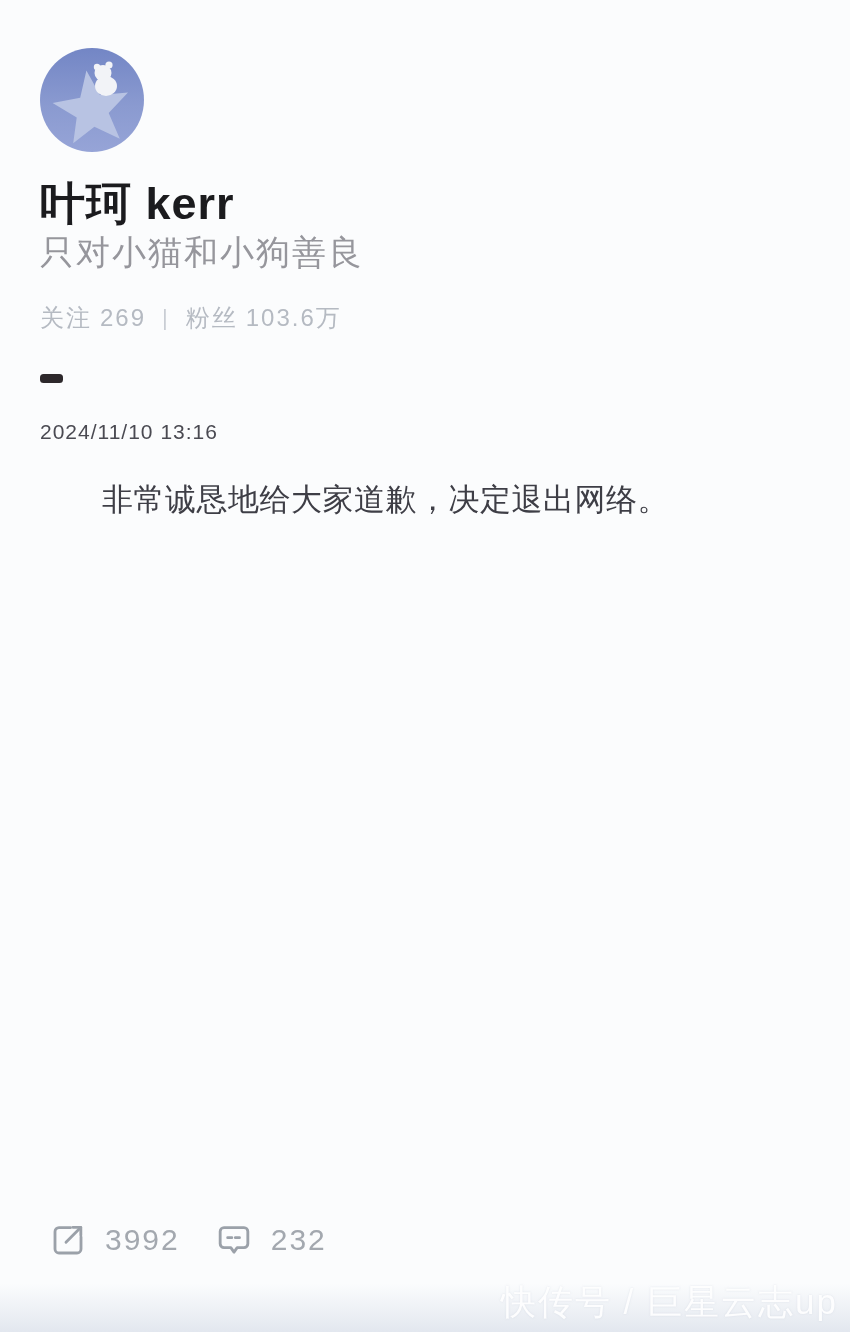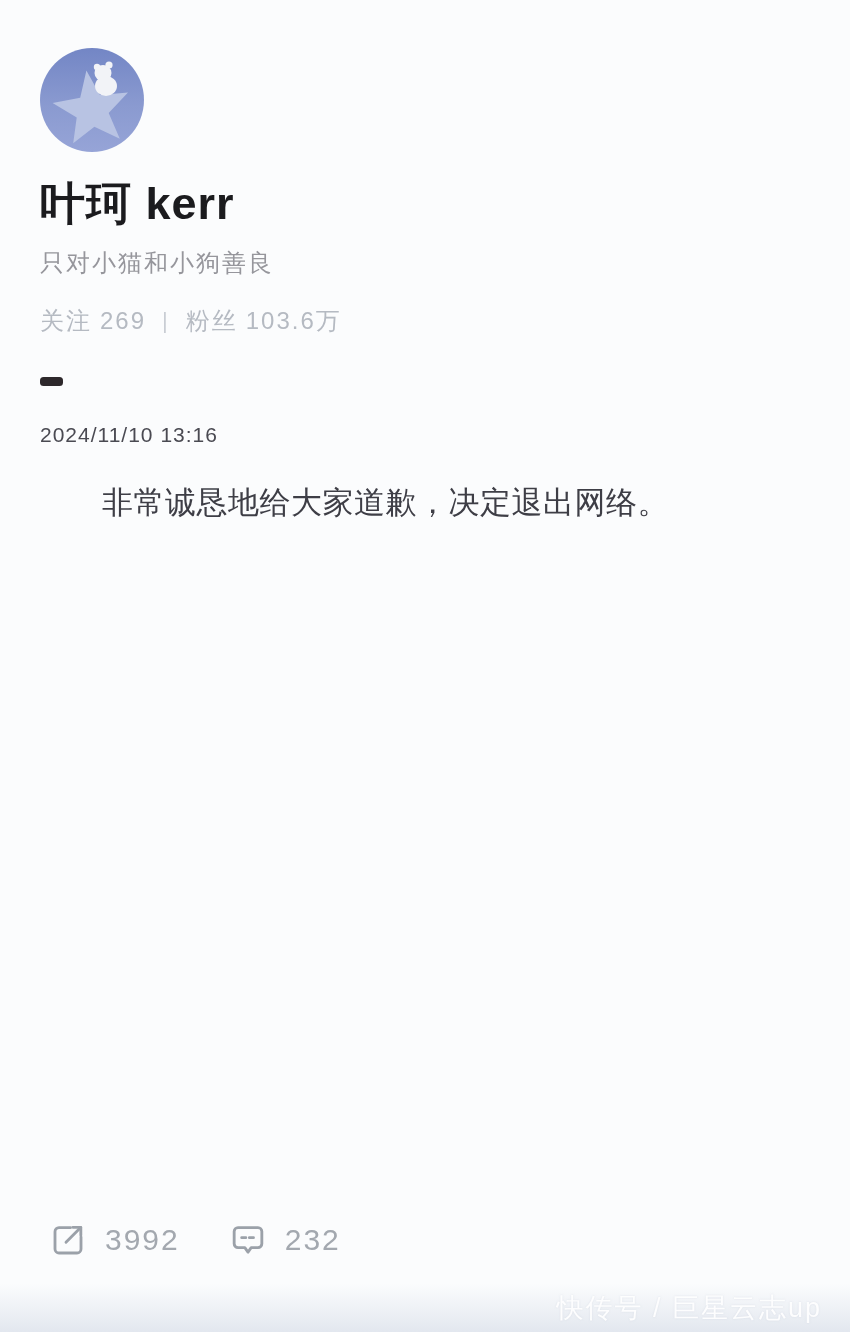--- a/index.html
+++ b/index.html
@@ -24,22 +24,21 @@
   .avatar svg { position: absolute; inset: 0; }
   .profile-name {
     margin-top: 26px;
     font-size: 45px;
     font-weight: 700;
     color: #1b1b1e;
     letter-spacing: 1px;
     line-height: 1.15;
   }
   .profile-bio {
-    margin-top: 17px;
-    font-size: 24px;
+    font-size: 34px;
     color: #96969c;
     letter-spacing: 2px;
   }
   .profile-stats {
     margin-top: 26px;
     font-size: 24px;
     color: #b5bac2;
     letter-spacing: 2px;
     display: flex;
     align-items: center;
@@ -66,21 +65,21 @@
     text-align: justify;
     letter-spacing: 0.5px;
   }
   .post-body p { margin-bottom: 3px; }
   .post-body p.indent { text-indent: 2em; }
   .action-bar {
     position: absolute;
     left: 48px; top: 1220px;
     display: flex;
     align-items: center;
-    gap: 48px;
+    gap: 34px;
     color: #a3a8af;
   }
   .action {
     display: flex;
     align-items: center;
     gap: 17px;
     cursor: pointer;
   }
   .action svg { display: block; }
   .action .count {
@@ -89,22 +88,22 @@
     letter-spacing: 2px;
   }
   .bottom-fade {
     position: absolute;
     left: 0; bottom: 0;
     width: 100%; height: 48px;
     background: linear-gradient(180deg, rgba(213,220,231,0) 0%, rgba(206,214,227,0.55) 100%);
   }
   .watermark {
     position: absolute;
-    right: 28px; bottom: 6px;
-    font-size: 27px;
+    right: 12px; bottom: 6px;
+    font-size: 35px;
     color: rgba(255,255,255,0.92);
     letter-spacing: 2px;
     text-shadow: 0 0 2px rgba(180,190,205,0.35);
   }
 </style>
 </head>
 <body>
 
 <div class="page">
 

